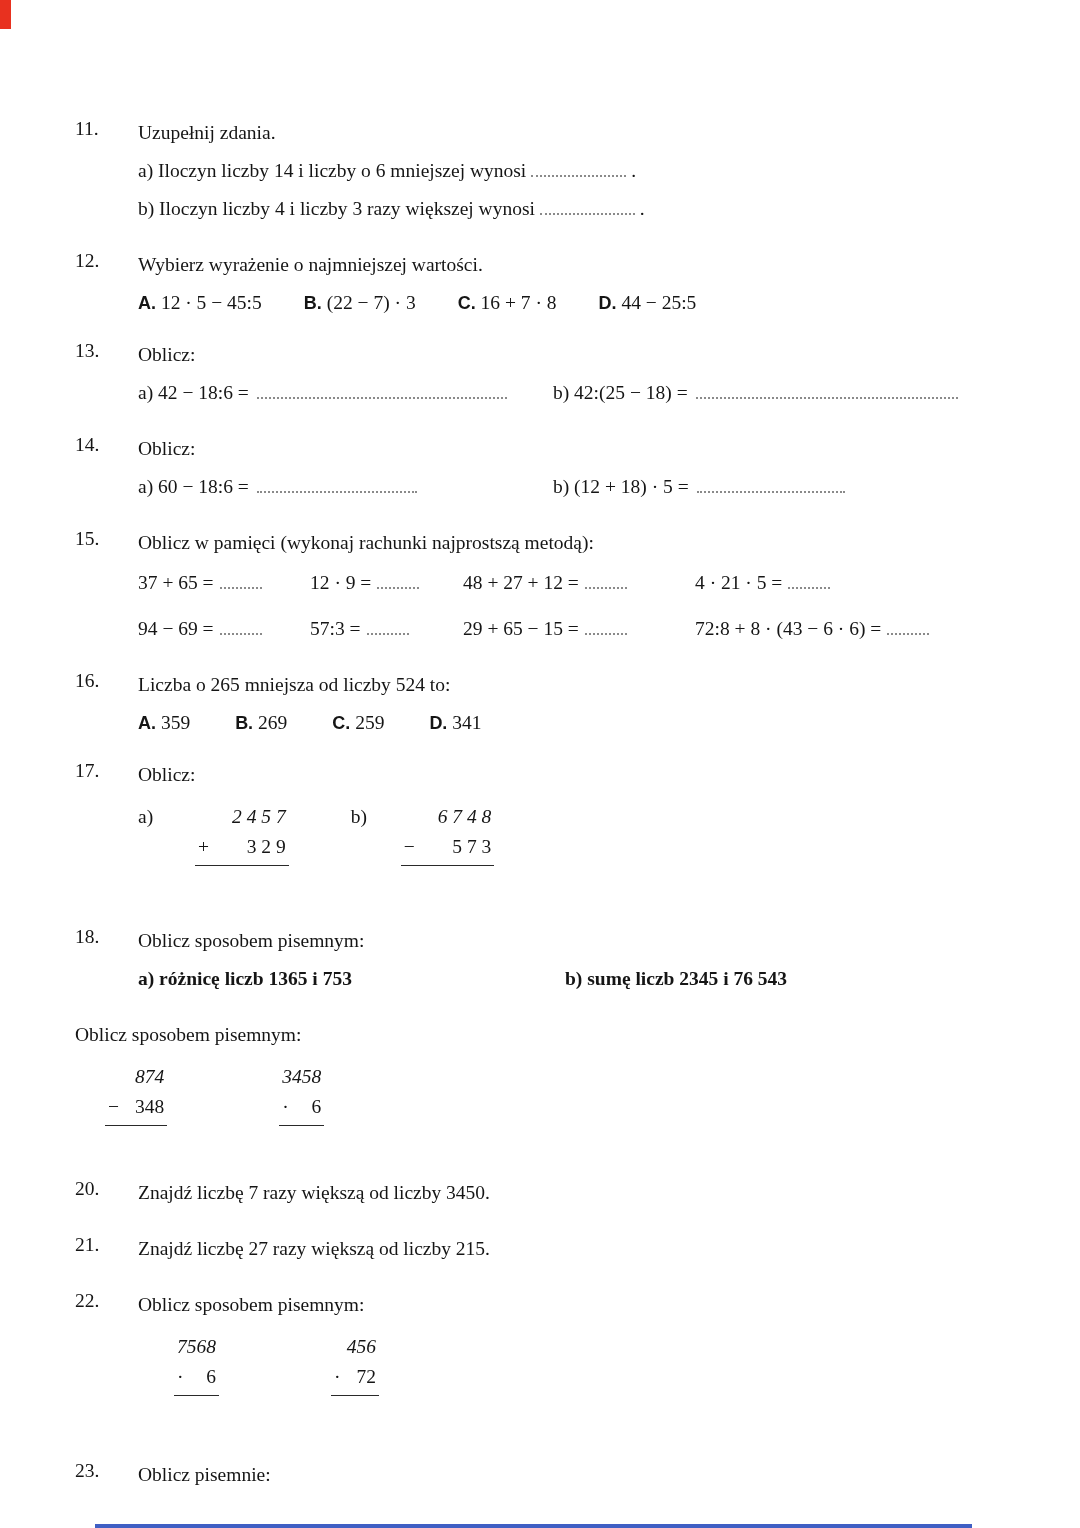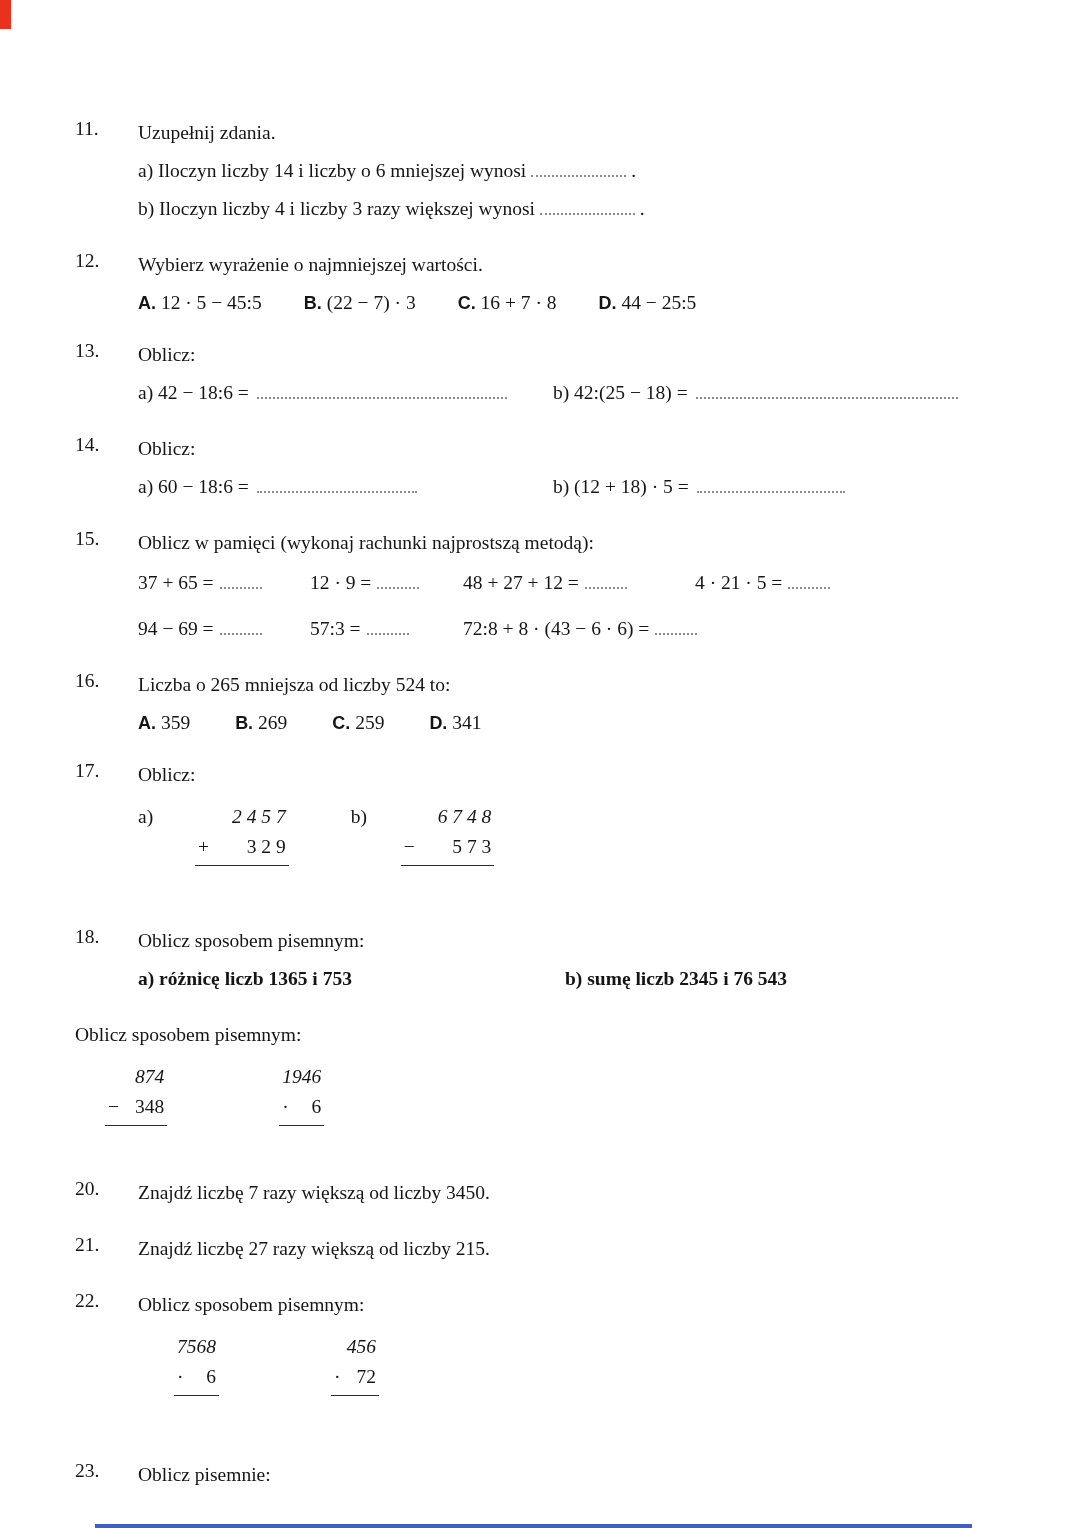--- a/index.html
+++ b/index.html
@@ -154,20 +154,21 @@
         <div class="line">Oblicz w pamięci (wykonaj rachunki najprostszą metodą):</div>
         <div class="grid15">
           <span class="g15item"><span>37 + 65 =</span><span class="blank w42"></span></span>
           <span class="g15item"><span>12 · 9 =</span><span class="blank w42"></span></span>
           <span class="g15item"><span>48 + 27 + 12 =</span><span class="blank w42"></span></span>
           <span class="g15item"><span>4 · 21 · 5 =</span><span class="blank w42"></span></span>
         </div>
         <div class="grid15">
           <span class="g15item"><span>94 − 69 =</span><span class="blank w42"></span></span>
           <span class="g15item"><span>57:3 =</span><span class="blank w42"></span></span>
+          <span class="g15item"><span>29 + 65 − 15 =</span><span class="blank w42"></span></span>
           <span class="g15item"><span>72:8 + 8 · (43 − 6 · 6) =</span><span class="blank w42"></span></span>
         </div>
       </div>
     </div>
 
     <div class="exercise">
       <div class="ex-num">16.</div>
       <div class="ex-body">
         <div class="line">Liczba o 265 mniejsza od liczby 524 to:</div>
         <div class="options options16">
@@ -220,21 +221,21 @@
         <div class="line">Oblicz sposobem pisemnym:</div>
         <div class="arith-row stacks19">
           <span class="stack">
             <span class="stack-top">874</span>
             <span class="stack-bottom">
               <span class="stack-op">−</span>
               <span class="stack-num">348</span>
             </span>
           </span>
           <span class="stack">
-            <span class="stack-top">1946</span>
+            <span class="stack-top">3458</span>
             <span class="stack-bottom">
               <span class="stack-op">·</span>
               <span class="stack-num">6</span>
             </span>
           </span>
         </div>
       </div>
     </div>
 
     <div class="exercise">

